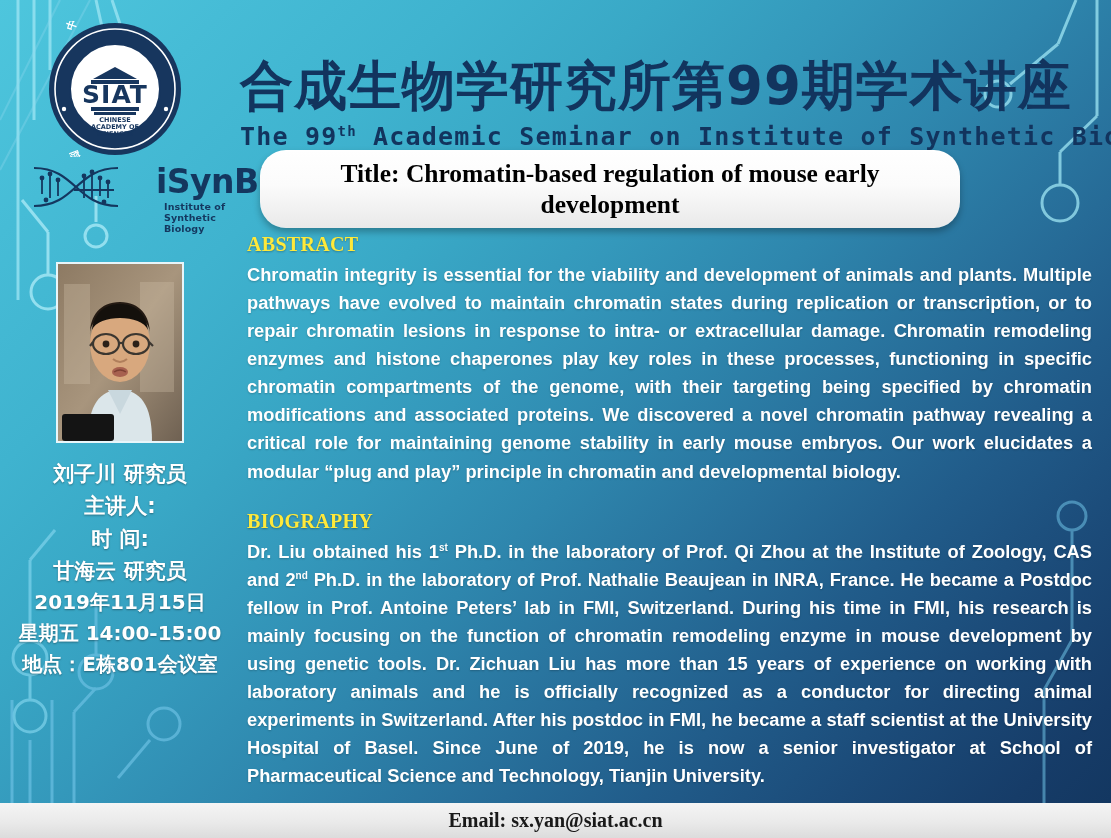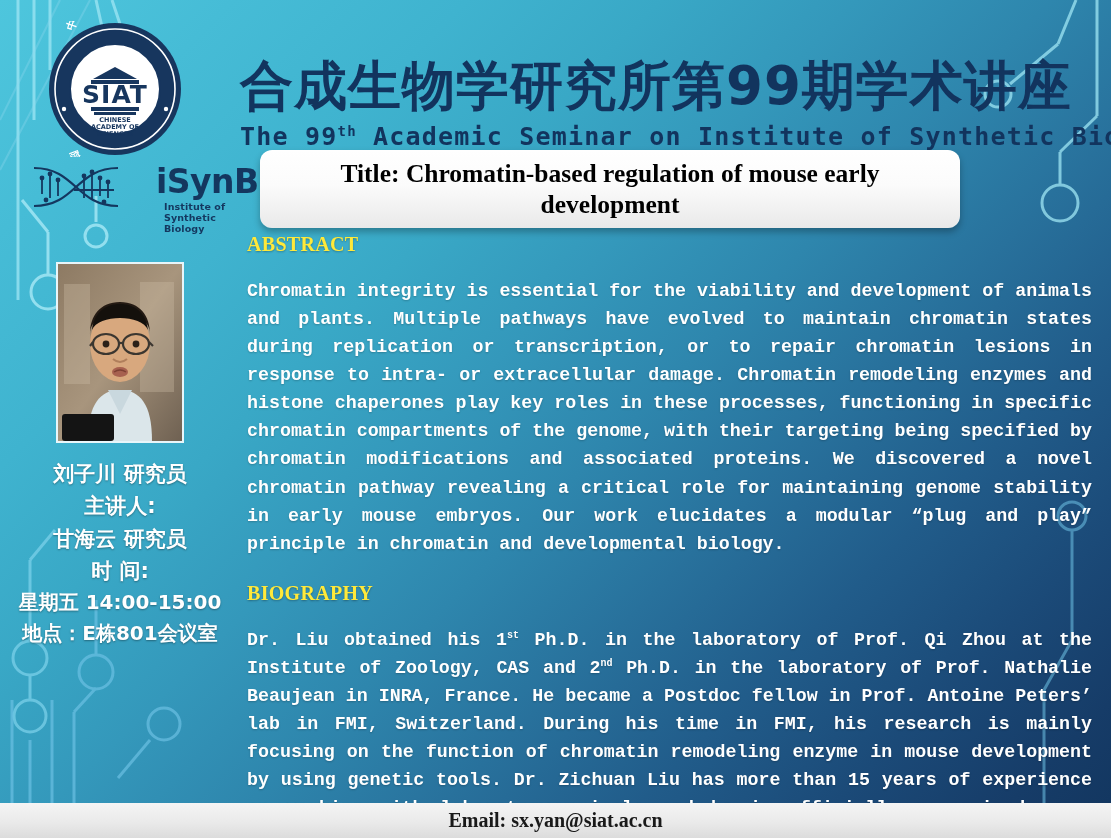--- a/index.html
+++ b/index.html
@@ -53,21 +53,21 @@
   .isyn .sub{
     position:absolute;left:148px;top:41px;
     font-family:"DejaVu Sans","Liberation Sans",sans-serif;
     font-size:9.5px;font-weight:700;color:#14375f;letter-spacing:.1px;
   }
 
   
   .title-box{
     position:absolute;left:260px;top:150px;width:700px;min-height:62px;
     background:linear-gradient(180deg,#ffffff 0%,#fbfbfb 45%,#e9e9e9 100%);
-    border-radius:12px;
+    border-radius:26px;
     box-shadow:0 4px 7px rgba(0,0,0,.28);
     display:flex;align-items:center;justify-content:center;
     padding:8px 26px;box-sizing:border-box;
   }
   .title-box .t{
     font-family:"Liberation Serif","DejaVu Serif",serif;
     font-size:25.5px;font-weight:700;color:#000;text-align:center;line-height:1.22;
   }
 
   
@@ -91,24 +91,24 @@
   .info .small{font-size:20px;}
 
   
   .content{position:absolute;left:247px;top:233px;width:845px;}
   .sec-head{
     font-family:"Liberation Serif","DejaVu Serif",serif;
     font-size:20px;font-weight:700;color:#ffe93a;letter-spacing:.3px;
     text-shadow:0 1px 2px rgba(0,0,0,.3);
   }
   .body-text{
-    font-family:Liberation Mono, monospace;
+    font-family:Liberation Sans, sans-serif;
     font-size:18.3px;font-weight:700;color:#ffffff;
     text-align:justify;text-align-last:left;
-    line-height:1.535;margin-top:21px;
+    line-height:1.535;margin-top:5px;
     text-shadow:0 1px 2px rgba(0,0,0,.22);
   }
   .body-text sup{font-size:10px;vertical-align:super;}
   .gap{height:24px;}
 
   
   .footer{
     position:absolute;left:0;bottom:0;width:1111px;height:35px;
     background:linear-gradient(180deg,#f4f4f4 0%,#eaeaea 55%,#dcdcdc 100%);
     display:flex;align-items:center;justify-content:center;gap:90px;
@@ -288,22 +288,23 @@
       <ellipse cx="62" cy="108" rx="8" ry="5" fill="#a7604f"></ellipse>
       <path d="M56 108 Q62 104 68 108" stroke="#7d3f33" stroke-width="1.4" fill="none"></path>
       <rect x="42" y="150" width="8" height="27" fill="#2c3f55"></rect>
       <rect x="4" y="150" width="52" height="27" rx="3" fill="#141414"></rect>
     </svg>
   </div>
 
   <div class="info">
     <div>刘子川  研究员</div>
     <div>主讲人:</div>
+    <div>时 间:</div>
     <div>甘海云  研究员</div>
-    <div>时 间:</div>
+    <div class="small">2019年11月15日</div>
     <div class="small">星期五 14:00-15:00</div>
     <div class="small">地点：E栋801会议室</div>
   </div>
 
   <div class="content">
     <div class="sec-head">ABSTRACT</div>
     <div class="body-text">Chromatin integrity is essential for the viability and development of animals and plants. Multiple pathways have evolved to maintain chromatin states during replication or transcription, or to repair chromatin lesions in response to intra- or extracellular damage. Chromatin remodeling enzymes and histone chaperones play key roles in these processes, functioning in specific chromatin compartments of the genome, with their targeting being specified by chromatin modifications and associated proteins. We discovered a novel chromatin pathway revealing a critical role for maintaining genome stability in early mouse embryos. Our work elucidates a modular “plug and play” principle in chromatin and developmental biology.</div>
     <div class="gap"></div>
     <div class="sec-head">BIOGRAPHY</div>
     <div class="body-text"><span>Dr. Liu obtained his 1</span><sup>st</sup><span> Ph.D. in the laboratory of Prof. Qi Zhou at the Institute of Zoology, CAS and 2</span><sup>nd</sup><span> Ph.D. in the laboratory of Prof. Nathalie Beaujean in INRA, France. He became a Postdoc fellow in Prof. Antoine Peters’ lab in FMI, Switzerland. During his time in FMI, his research is mainly focusing on the function of chromatin remodeling enzyme in mouse development by using genetic tools. Dr. Zichuan Liu has more than 15 years of experience on working with laboratory animals and he is officially recognized as a conductor for directing animal experiments in Switzerland. After his postdoc in FMI, he became a staff scientist at the University Hospital of Basel. Since June of 2019, he is now a senior investigator at School of Pharmaceutical Science and Technology, Tianjin University.</span></div>

